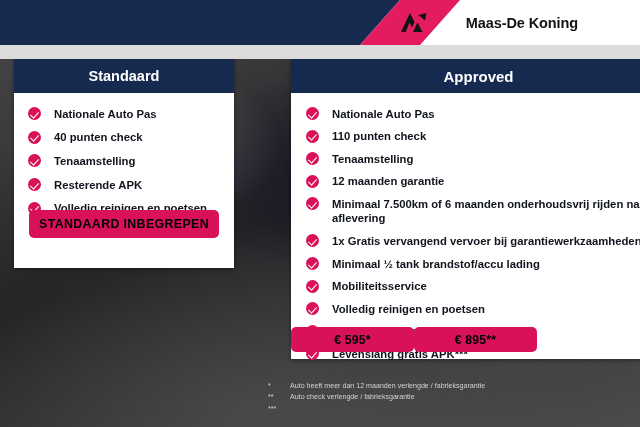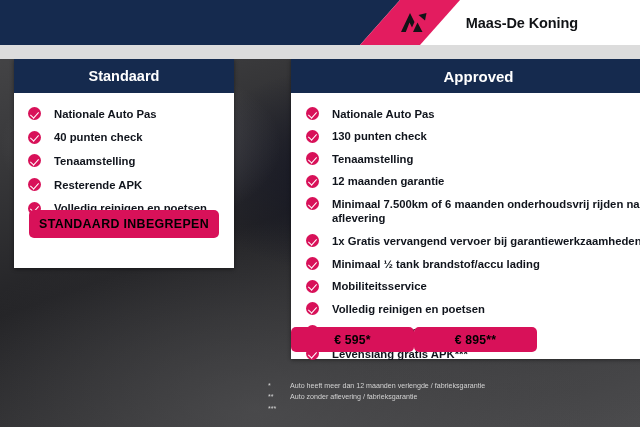--- a/index.html
+++ b/index.html
@@ -172,21 +172,21 @@
 
 <div class="card" id="card-approved">
   <div class="card-header">Approved</div>
   <ul class="feature-list">
     <li class="feature">
       <span class="check"></span>
       <span class="txt">Nationale Auto Pas</span>
     </li>
     <li class="feature">
       <span class="check"></span>
-      <span class="txt">130 punten check</span>
+      <span class="txt">110 punten check</span>
     </li>
     <li class="feature">
       <span class="check"></span>
       <span class="txt">Tenaamstelling</span>
     </li>
     <li class="feature">
       <span class="check"></span>
       <span class="txt">12 maanden garantie</span>
     </li>
     <li class="feature">
@@ -224,18 +224,18 @@
   </div>
 </div>
 
 <div id="footnotes">
   <div class="fn">
     <span class="star">*</span>
     <span>Auto heeft meer dan 12 maanden verlengde / fabrieksgarantie</span>
   </div>
   <div class="fn">
     <span class="star">**</span>
-    <span>Auto zonder aflevering / fabrieksgarantie</span>
+    <span>Auto check verlengde / fabrieksgarantie</span>
   </div>
   <div class="fn">
     <span class="star">***</span>
   </div>
 </div>
 
 </body></html>

